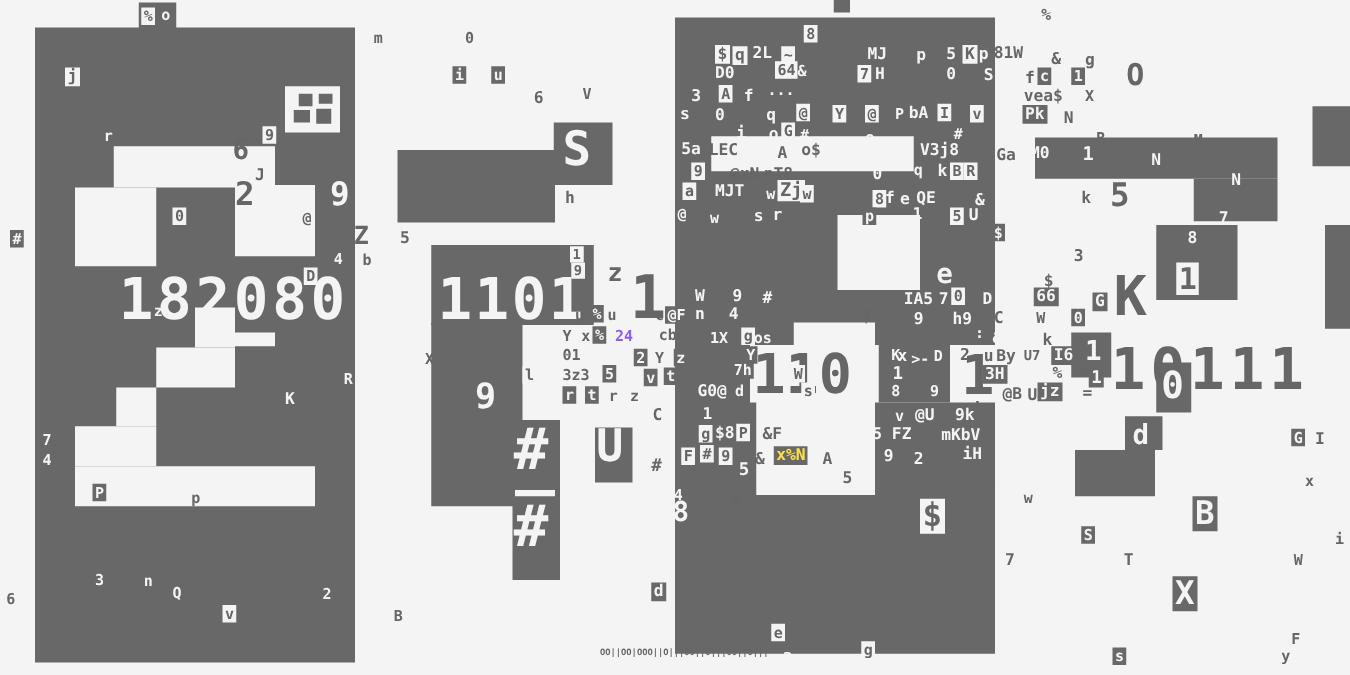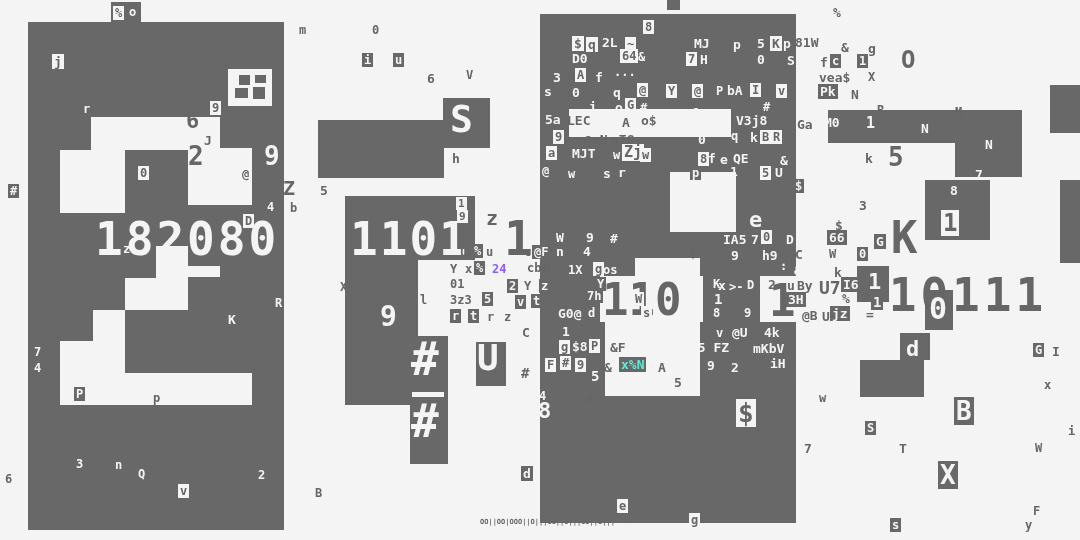--- a/index.html
+++ b/index.html
@@ -254,50 +254,50 @@
       <span class="g" style="left: 769px; top: 279px; font-size: 44px; color: rgb(102, 102, 102);">1</span>
       <span class="g" style="left: 633px; top: 292px; font-size: 12px; color: rgb(102, 102, 102); background: rgb(244, 244, 244); padding: 1px 2px;">W</span>
       <span class="g" style="left: 641px; top: 306px; font-size: 12px; color: rgb(102, 102, 102); background: rgb(244, 244, 244); padding: 1px 2px;">s</span>
       <span class="g" style="left: 686px; top: 305px; font-size: 12px; color: rgb(244, 244, 244);">L</span>
       <span class="g" style="left: 585px; top: 289px; font-size: 12px; color: rgb(244, 244, 244); background: rgb(104, 104, 104); padding: 1px 2px;">7h</span>
       <span class="g" style="left: 595px; top: 277px; font-size: 12px; color: rgb(244, 244, 244); background: rgb(104, 104, 104); padding: 1px 2px;">Y</span>
       <span class="g" style="left: 586px; top: 306px; font-size: 12px; color: rgb(244, 244, 244); background: rgb(104, 104, 104); padding: 1px 2px;">d</span>
       <span class="g" style="left: 768px; top: 278px; font-size: 13px; color: rgb(102, 102, 102);">2</span>
       <span class="g" style="left: 787px; top: 279px; font-size: 13px; color: rgb(102, 102, 102);">u</span>
       <span class="g" style="left: 797px; top: 279px; font-size: 13px; color: rgb(102, 102, 102);">By</span>
-      <span class="g" style="left: 819px; top: 279px; font-size: 18px; color: rgb(102, 102, 102);">U7</span>
+      <span class="g" style="left: 819px; top: 279px; font-size: 11px; color: rgb(102, 102, 102);">U7</span>
       <span class="g" style="left: 841px; top: 277px; font-size: 13px; color: rgb(244, 244, 244); background: rgb(104, 104, 104); padding: 1px 2px;">I6</span>
       <span class="g" style="left: 786px; top: 292px; font-size: 13px; color: rgb(244, 244, 244); background: rgb(104, 104, 104); padding: 1px 2px;">3H</span>
       <span class="g" style="left: 842px; top: 292px; font-size: 13px; color: rgb(102, 102, 102);">%</span>
       <span class="g" style="left: 857px; top: 272px; font-size: 46px; color: rgb(102, 102, 102); letter-spacing: 4px;">-10111</span>
       <span class="g" style="left: 929px; top: 294px; font-size: 30px; color: rgb(244, 244, 244);">0</span>
       <span class="g" style="left: 868px; top: 271px; font-size: 22px; color: rgb(244, 244, 244);">1</span>
       <span class="g" style="left: 871px; top: 294px; font-size: 14px; color: rgb(244, 244, 244); background: rgb(104, 104, 104); padding: 1px 2px;">1</span>
       <span class="g" style="left: 866px; top: 308px; font-size: 13px; color: rgb(102, 102, 102);">=</span>
       <span class="g" style="left: 802px; top: 309px; font-size: 13px; color: rgb(102, 102, 102);">@B</span>
       <span class="g" style="left: 822px; top: 310px; font-size: 13px; color: rgb(102, 102, 102);">U</span>
       <span class="g" style="left: 830px; top: 306px; font-size: 13px; color: rgb(244, 244, 244); background: rgb(104, 104, 104); padding: 1px 2px; text-align: center;">jz</span>
       <span class="g" style="left: 778px; top: 313px; font-size: 13px; color: rgb(102, 102, 102);">,</span>
       <span class="g" style="left: 558px; top: 307px; font-size: 13px; color: rgb(244, 244, 244);">G0@</span>
       <span class="g" style="left: 562px; top: 325px; font-size: 13px; color: rgb(244, 244, 244);">1</span>
       <span class="g" style="left: 609px; top: 325px; font-size: 13px; color: rgb(244, 244, 244);">u</span>
       <span class="g" style="left: 714px; top: 326px; font-size: 12px; color: rgb(244, 244, 244); background: rgb(104, 104, 104); padding: 1px 2px;">v</span>
       <span class="g" style="left: 730px; top: 325px; font-size: 13px; color: rgb(244, 244, 244); background: rgb(104, 104, 104); padding: 1px 2px;">@U</span>
-      <span class="g" style="left: 762px; top: 325px; font-size: 13px; color: rgb(244, 244, 244); background: rgb(104, 104, 104); padding: 1px 2px;">4k</span>
+      <span class="g" style="left: 762px; top: 325px; font-size: 13px; color: rgb(244, 244, 244); background: rgb(104, 104, 104); padding: 1px 2px;">9k</span>
       <span class="g" style="left: 559px; top: 340px; font-size: 12px; color: rgb(102, 102, 102); background: rgb(244, 244, 244); padding: 1px 2px;">g</span>
       <span class="g" style="left: 572px; top: 340px; font-size: 13px; color: rgb(244, 244, 244);">$8</span>
       <span class="g" style="left: 589px; top: 339px; font-size: 12px; color: rgb(102, 102, 102); background: rgb(244, 244, 244); padding: 1px 2px;">P</span>
       <span class="g" style="left: 610px; top: 341px; font-size: 13px; color: rgb(102, 102, 102);">&amp;F</span>
       <span class="g" style="left: 690px; top: 341px; font-size: 13px; color: rgb(244, 244, 244);">E5 FZ</span>
       <span class="g" style="left: 753px; top: 342px; font-size: 13px; color: rgb(244, 244, 244);">mKbV</span>
       <span class="g" style="left: 545px; top: 358px; font-size: 12px; color: rgb(102, 102, 102); background: rgb(244, 244, 244); padding: 1px 2px;">F</span>
       <span class="g" style="left: 560px; top: 356px; font-size: 12px; color: rgb(102, 102, 102); background: rgb(244, 244, 244); padding: 1px 2px;">#</span>
       <span class="g" style="left: 575px; top: 358px; font-size: 12px; color: rgb(102, 102, 102); background: rgb(244, 244, 244); padding: 1px 2px;">9</span>
       <span class="g" style="left: 604px; top: 361px; font-size: 13px; color: rgb(102, 102, 102);">&amp;</span>
-      <span class="g" style="left: 619px; top: 357px; font-size: 13px; color: #5eead4; background: rgb(104, 104, 104); padding: 1px 2px;">x%N</span>
+      <span class="g" style="left: 619px; top: 357px; font-size: 13px; color: #fde047; background: rgb(104, 104, 104); padding: 1px 2px;">x%N</span>
       <span class="g" style="left: 658px; top: 361px; font-size: 13px; color: rgb(102, 102, 102);">A</span>
       <span class="g" style="left: 707px; top: 359px; font-size: 13px; color: rgb(244, 244, 244);">9</span>
       <span class="g" style="left: 731px; top: 361px; font-size: 13px; color: rgb(244, 244, 244);">2</span>
       <span class="g" style="left: 770px; top: 357px; font-size: 13px; color: rgb(244, 244, 244);">iH</span>
       <span class="g" style="left: 674px; top: 376px; font-size: 13px; color: rgb(102, 102, 102);">5</span>
       <span class="g" style="left: 589px; top: 368px; font-size: 14px; color: rgb(244, 244, 244); background: rgb(104, 104, 104); padding: 1px 2px;">5</span>
       <span class="g" style="left: 585px; top: 392px; font-size: 13px; color: rgb(102, 102, 102);">z</span>
       <span class="g" style="left: 539px; top: 390px; font-size: 12px; color: rgb(244, 244, 244);">4</span>
       <span class="g" style="left: 538px; top: 400px; font-size: 22px; color: rgb(244, 244, 244);">8</span>
       <span class="g" style="left: 795px; top: 371px; font-size: 22px; color: rgb(244, 244, 244);">C</span>

